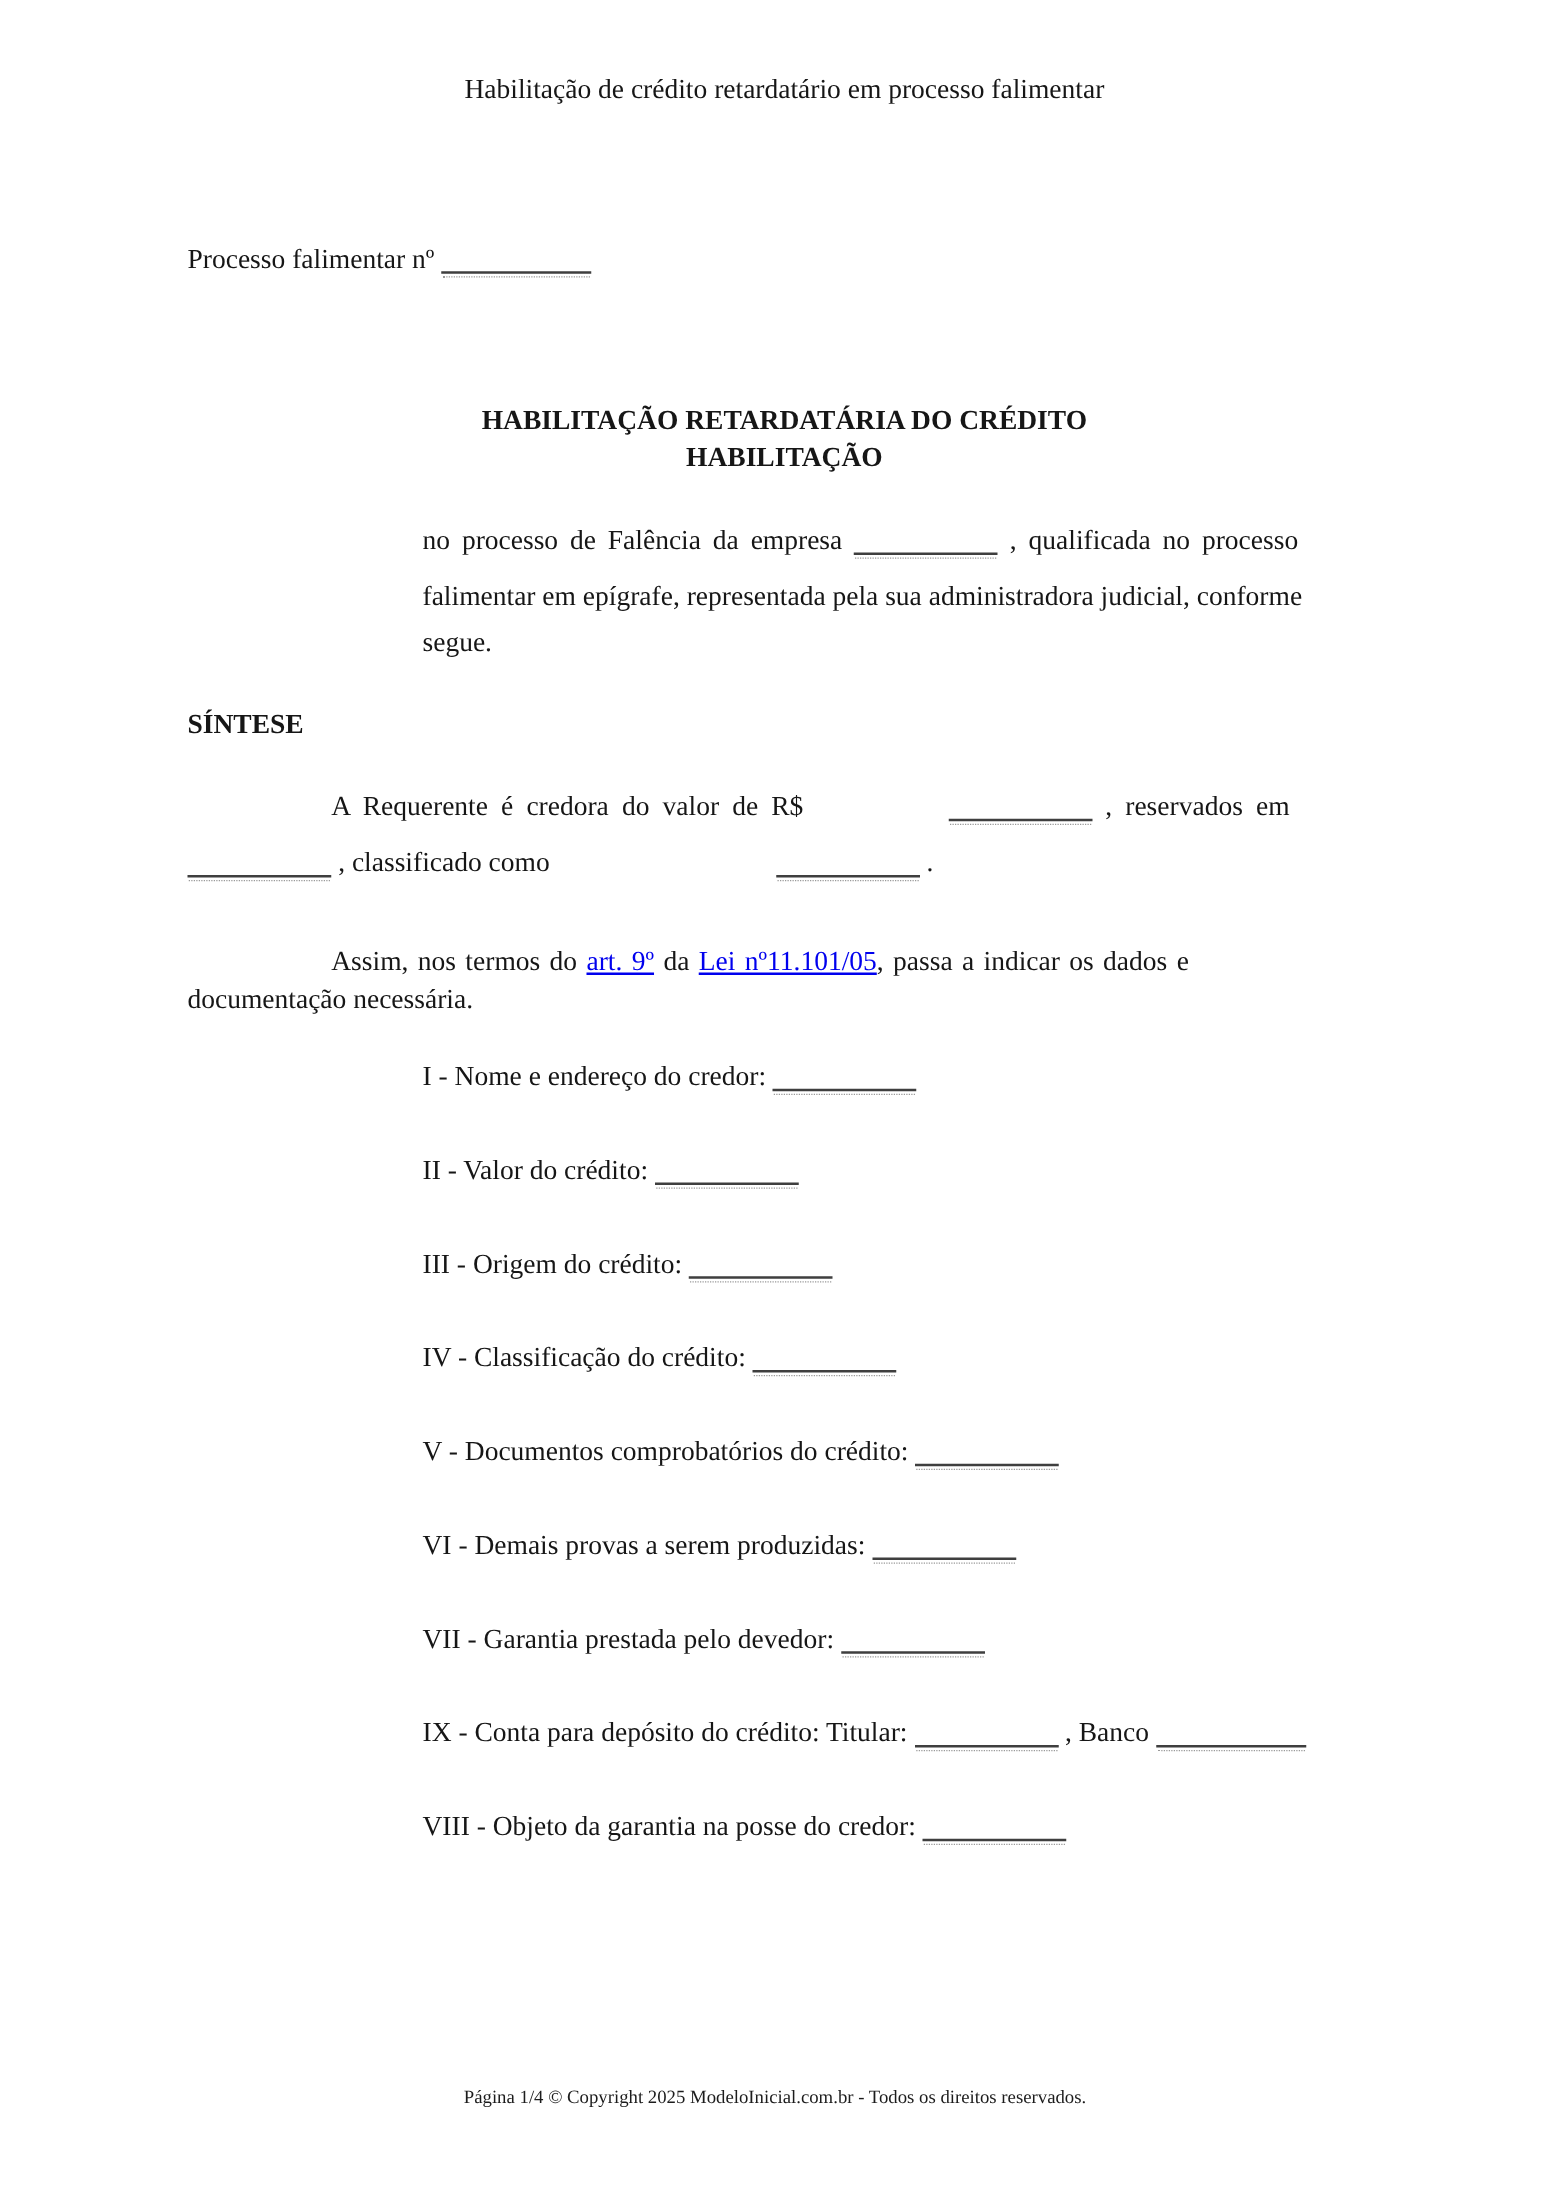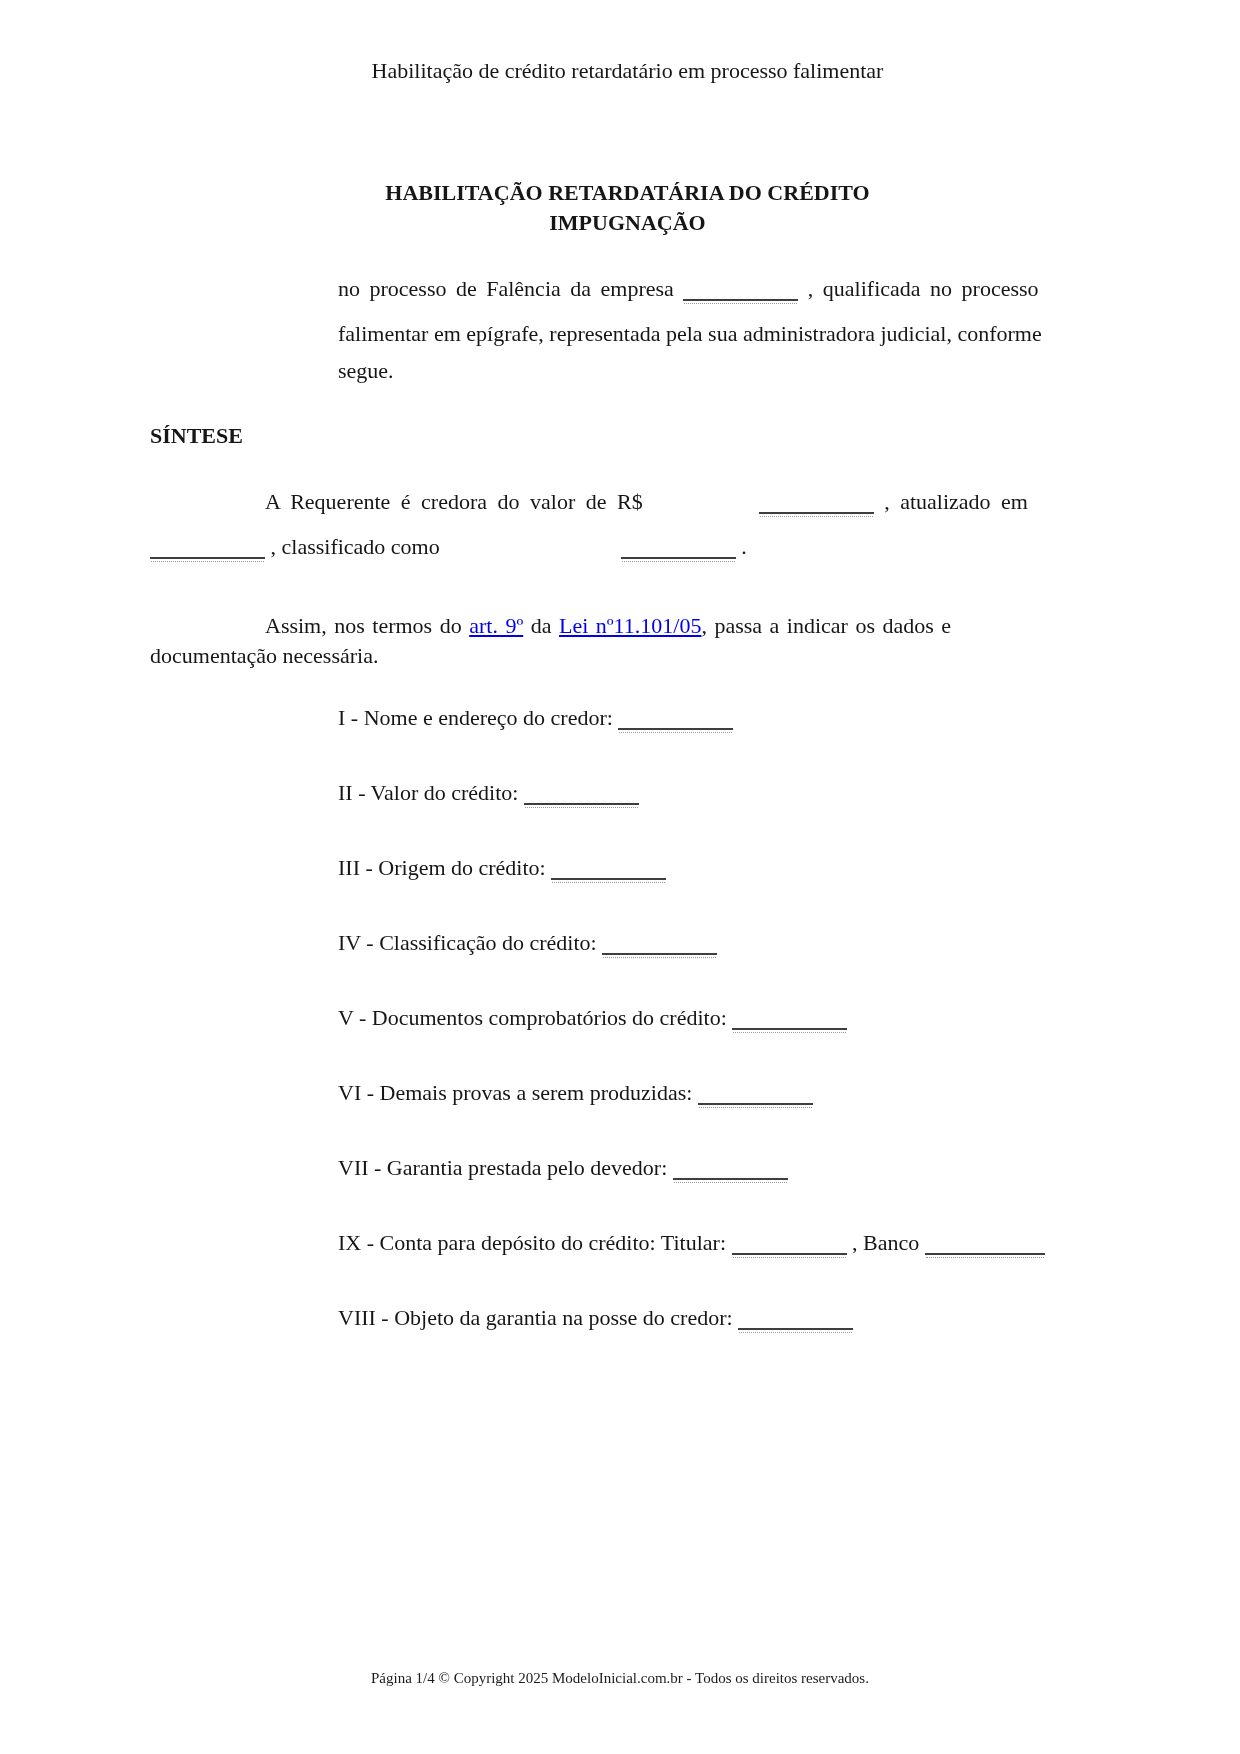--- a/index.html
+++ b/index.html
@@ -73,44 +73,48 @@
 </style>
 </head>
 <body>
 
 <div class="page">
   <div class="content">
 
     <div class="doc-title">Habilitação de crédito retardatário em processo falimentar</div>
 
 
+    <div class="processo line lh45">
+      <span>Processo falimentar nº</span>
+      <span class="blank w120"></span>
+    </div>
 
     <div class="center-heading">
       <div class="lh30">HABILITAÇÃO RETARDATÁRIA DO CRÉDITO</div>
-      <div class="lh30">IMPUGNAÇÃO</div>
+      <div class="lh30">HABILITAÇÃO</div>
     </div>
 
     <div class="intro">
       <div class="line lh45 ws4">
         <span>no processo de Falência da empresa</span>
         <span class="blank"></span>
         <span> , qualificada no processo</span>
       </div>
       <div class="line lh45">falimentar em epígrafe, representada pela sua administradora judicial, conforme</div>
       <div class="line lh30">segue.</div>
     </div>
 
     <div class="sintese">SÍNTESE</div>
 
     <div class="req">
       <div class="line lh45 ws5 indent115">
         <span>A Requerente é credora do valor de R$</span>
         <span class="spacer sp95"></span>
         <span class="blank"></span>
-        <span> , atualizado em</span>
+        <span> , reservados em</span>
       </div>
       <div class="line lh45">
         <span class="blank"></span>
         <span> , classificado como</span>
         <span class="spacer sp170"></span>
         <span class="blank"></span>
         <span> .</span>
       </div>
     </div>
 

